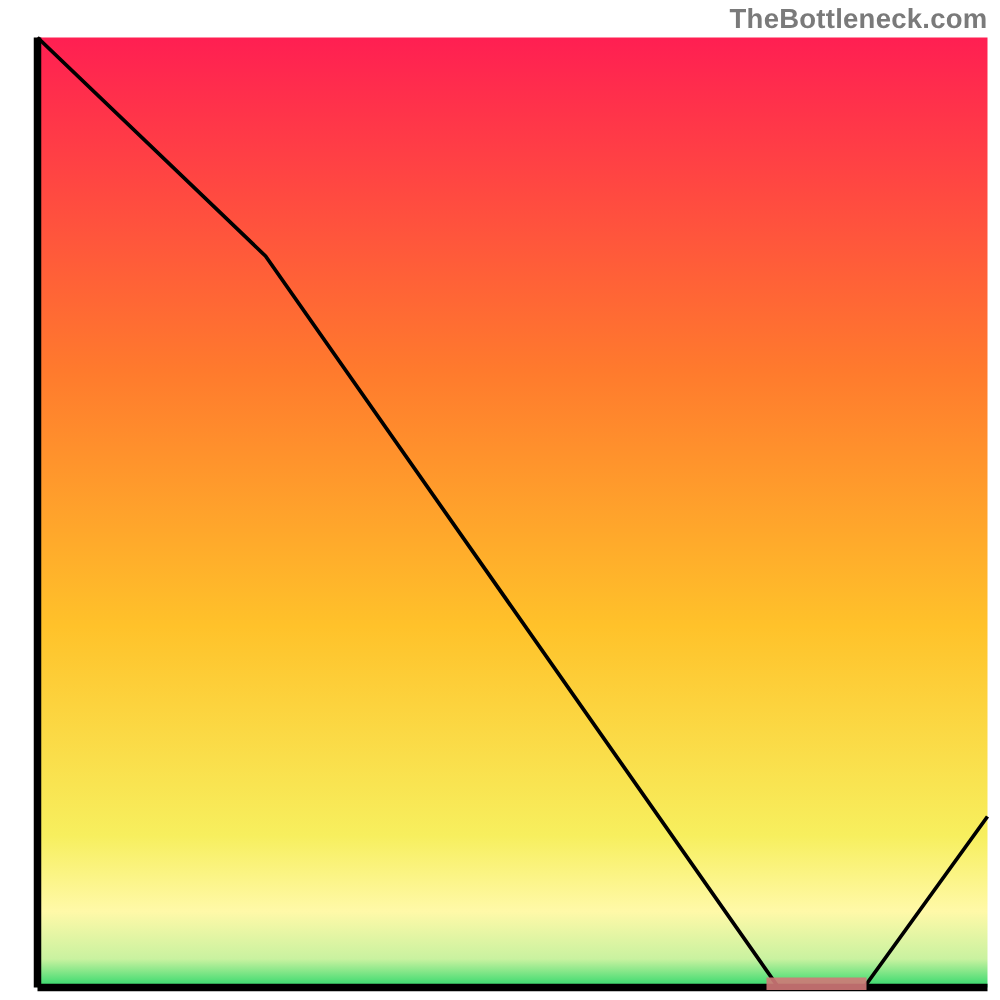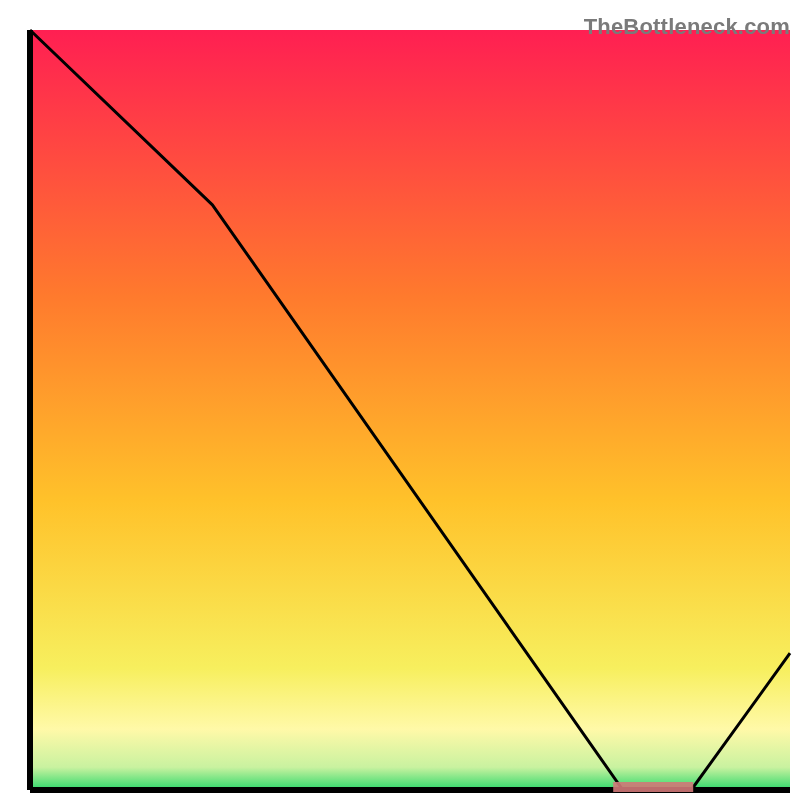--- a/index.html
+++ b/index.html
@@ -10,21 +10,21 @@
     background: #ffffff;
     font-family: Arial, Helvetica, sans-serif;
   }
   .stage {
     position: relative;
     width: 800px;
     height: 800px;
   }
   .watermark {
     position: absolute;
-    top: 14px;
+    top: 2px;
     right: 10px;
     font-size: 22px;
     font-weight: bold;
     color: #7a7a7a;
     letter-spacing: 0.2px;
   }
   svg { display: block; }
 </style>
 </head>
 <body>

